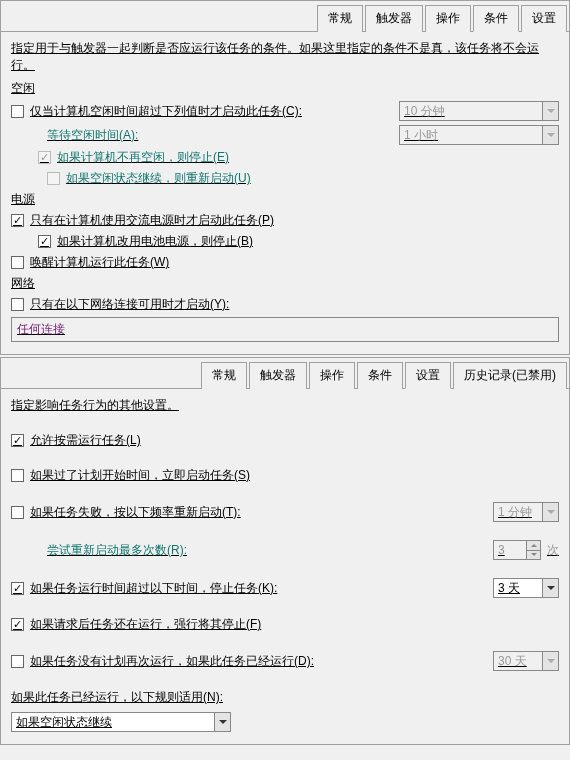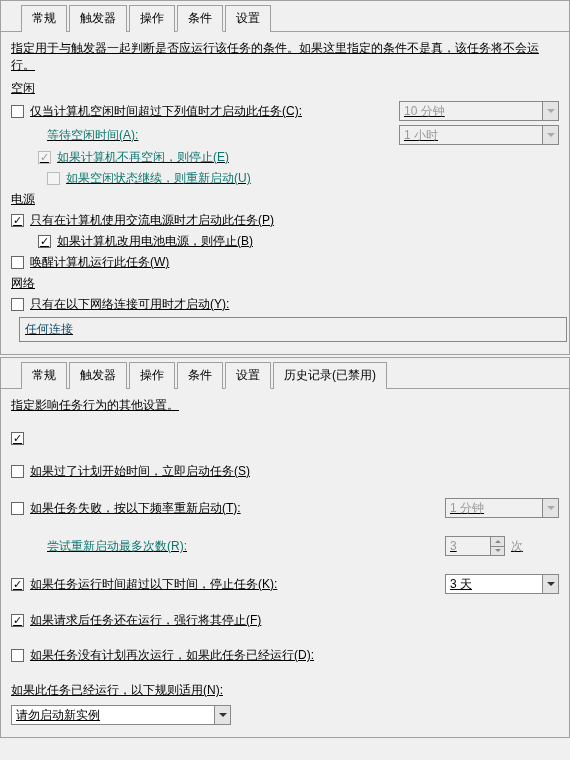--- a/index.html
+++ b/index.html
@@ -14,20 +14,21 @@
   .panel {
     background: #f0f0f0;
     border: 1px solid #a0a0a0;
   }
   .tabs {
     display: flex;
     background: #f0f0f0;
     padding-top: 3px;
     padding-left: 20px;
     border-bottom: 1px solid #a0a0a0;
+    justify-content: flex-end;
   }
   .tab {
     padding: 4px 10px;
     border: 1px solid #a0a0a0;
     border-bottom: none;
     background: #f0f0f0;
     margin-right: 2px;
     position: relative;
     top: 1px;
     color: #000;
@@ -145,31 +146,30 @@
   .spinner .sp-btns div:first-child { border-bottom:1px solid #888; }
   .spinner .sp-btns div::after {
     content:""; border-left:3px solid transparent; border-right:3px solid transparent;
   }
   .spinner .sp-btns div:first-child::after { border-bottom:3px solid #888; }
   .spinner .sp-btns div:last-child::after { border-top:3px solid #888; }
   .settings-row {
     display:flex; align-items:center; margin: 18px 0;
   }
   .settings-row .settings-right {
-    margin-left:auto; width:114px;
+    margin-left:auto; width:66px;
   }
   .suffix { margin-left:6px; color:#999; }
   .conn-box {
     border: 1px solid #888;
     background: #f0f0f0;
-    color: #0c4a6e;
+    color: #701a75;
     padding: 3px 5px;
     width: 100%;
     margin-top: 4px;
-    margin-left: 8px;
   }
   .bottom-select {
     width: 220px;
     margin-top: 6px;
   }
 </style>
 </head>
 <body>
 
 <div class="panel">
@@ -251,20 +251,21 @@
     <div class="tab">操作</div>
     <div class="tab">条件</div>
     <div class="tab active">设置</div>
     <div class="tab">历史记录(已禁用)</div>
   </div>
   <div class="tab-content">
     <div class="desc">指定影响任务行为的其他设置。</div>
 
     <div class="settings-row">
       <span class="checkbox checked"></span>
+      <span class="lbl">允许按需运行任务(L)</span>
     </div>
 
     <div class="settings-row">
       <span class="checkbox"></span>
       <span class="lbl">如果过了计划开始时间，立即启动任务(S)</span>
     </div>
 
     <div class="settings-row">
       <span class="checkbox"></span>
       <span class="lbl">如果任务失败，按以下频率重新启动(T):</span>
@@ -302,24 +303,30 @@
     </div>
 
     <div class="settings-row">
       <span class="checkbox checked"></span>
       <span class="lbl">如果请求后任务还在运行，强行将其停止(F)</span>
     </div>
 
     <div class="settings-row">
       <span class="checkbox"></span>
       <span class="lbl">如果任务没有计划再次运行，如果此任务已经运行(D):</span>
+      <div class="settings-right">
+        <div class="dropdown disabled">
+          <span class="dd-text">30 天</span>
+          <span class="dd-btn"></span>
+        </div>
+      </div>
     </div>
 
     <div class="row" style="margin-top:14px;align-items:center;">
       <span class="lbl">如果此任务已经运行，以下规则适用(N):</span>
     </div>
 
     <div class="dropdown bottom-select">
-      <span class="dd-text">请勿启动新实例</span>
+      <span class="dd-text">如果空闲状态继续</span>
       <span class="dd-btn"></span>
     </div>
   </div>
 </div>
 
 </body></html>

